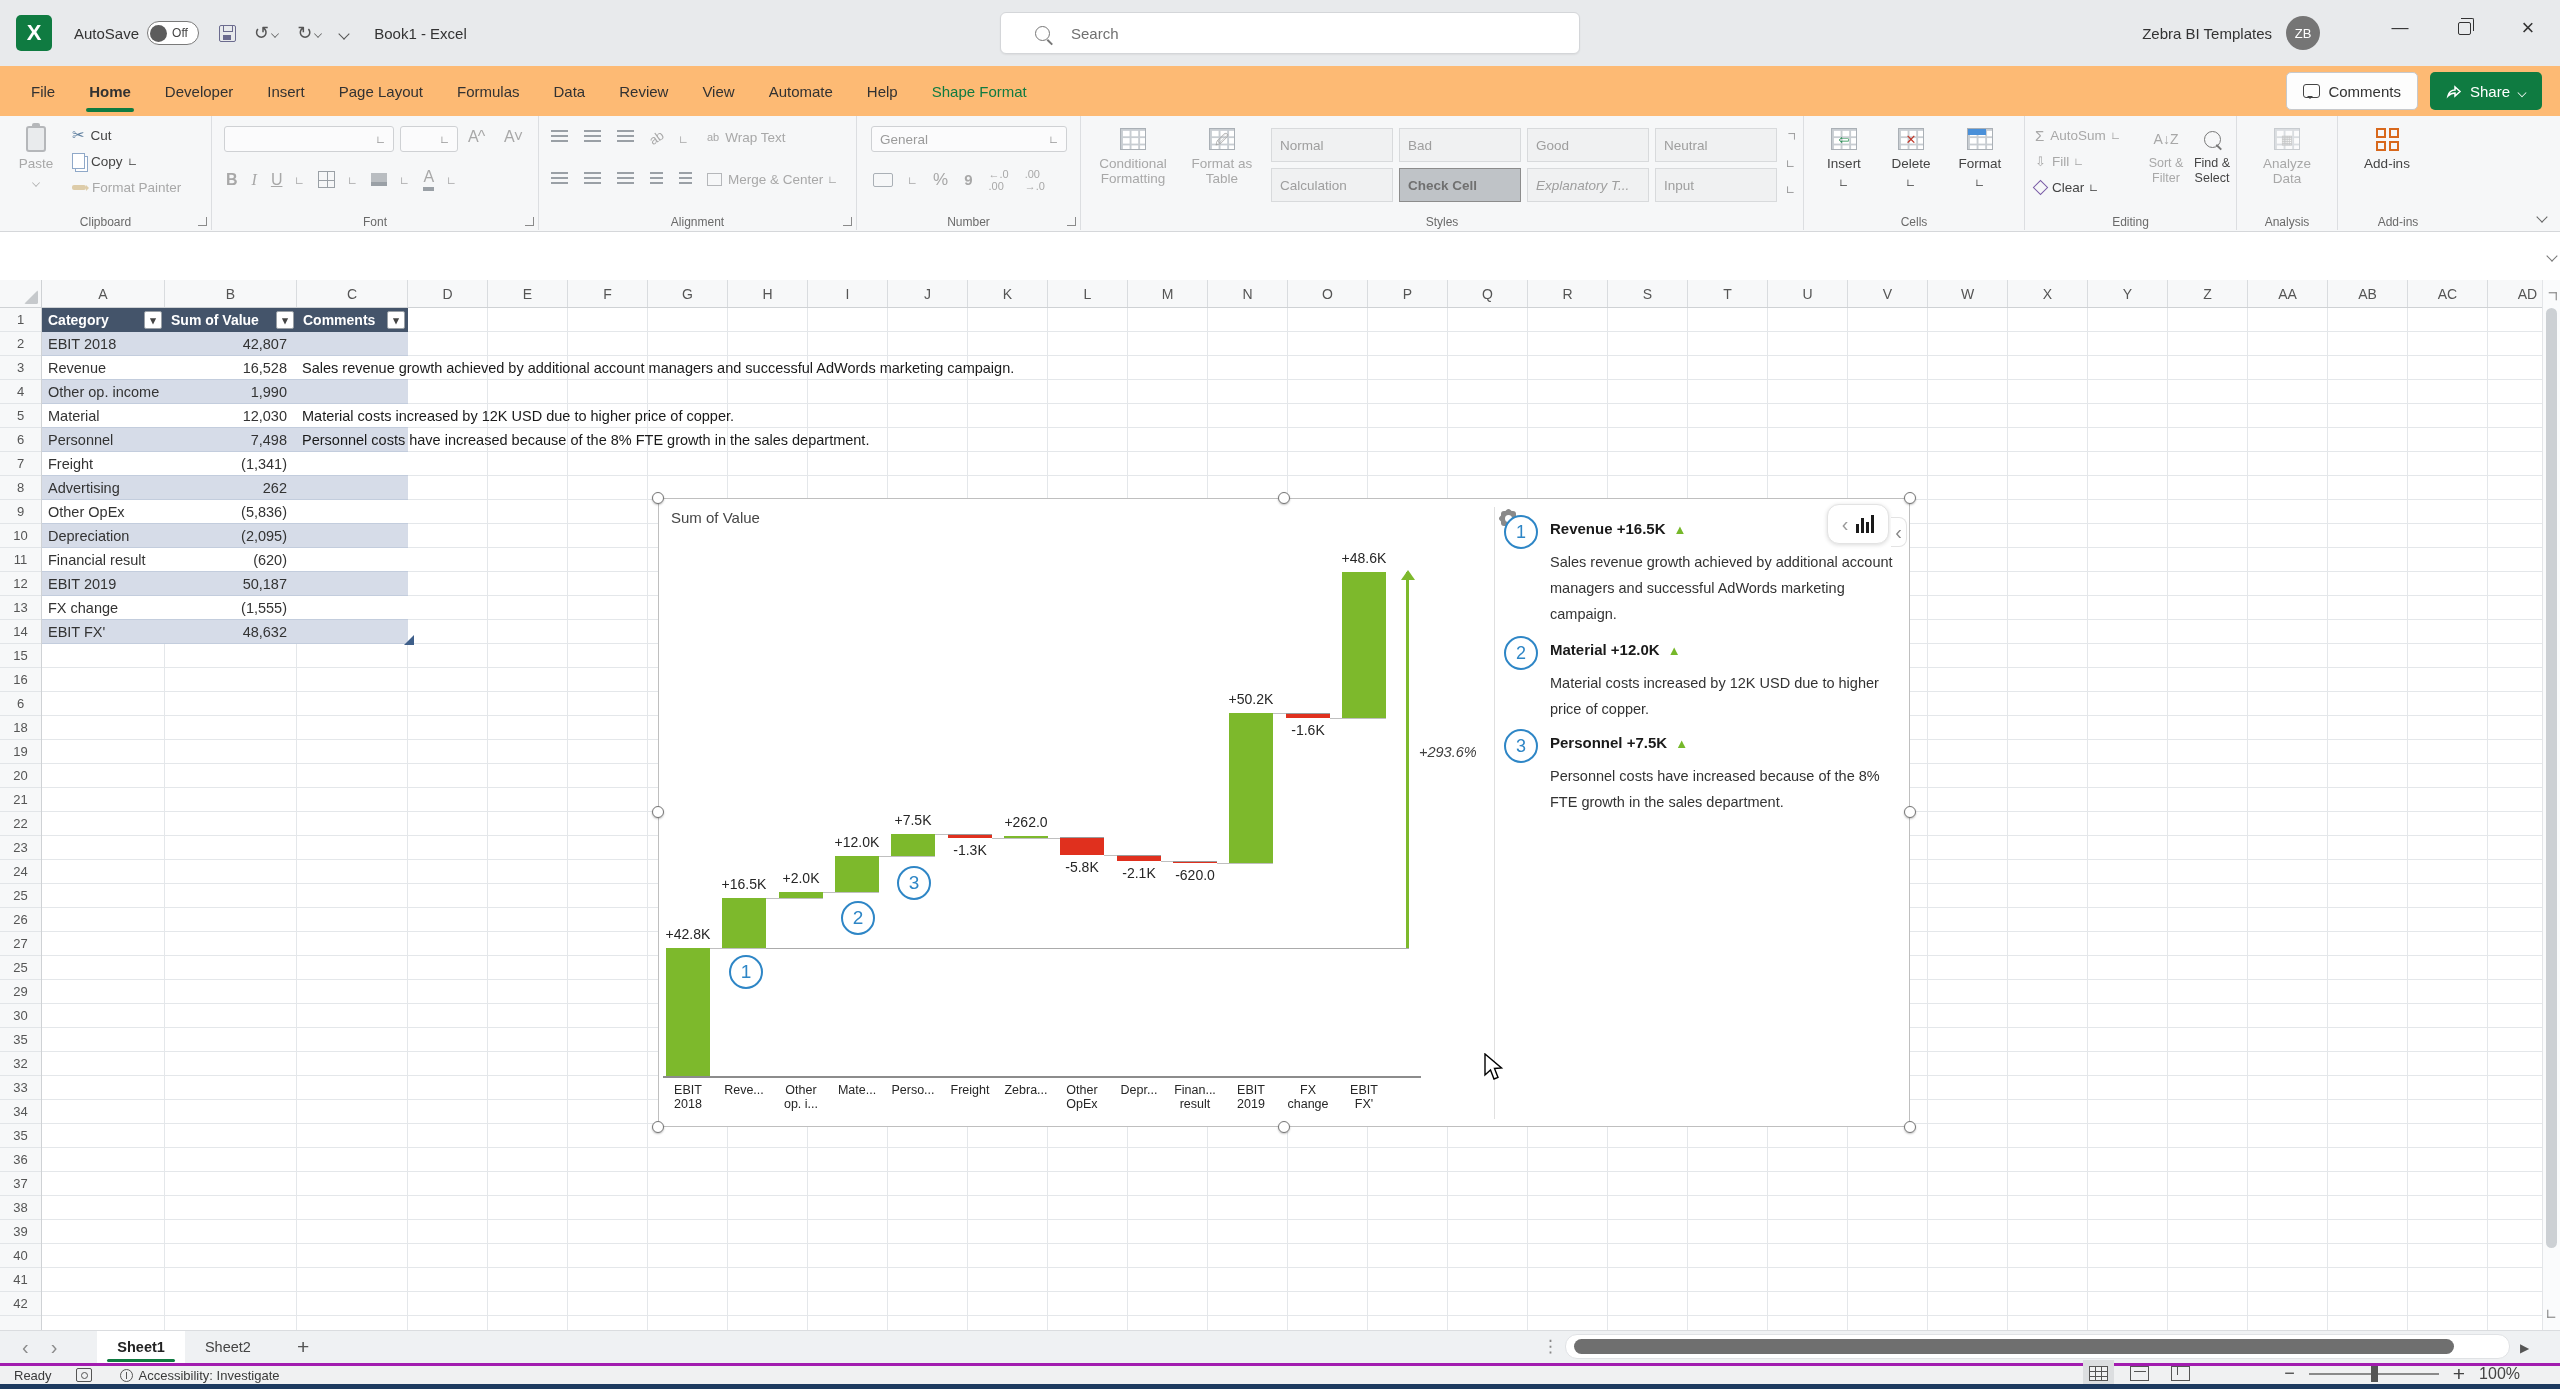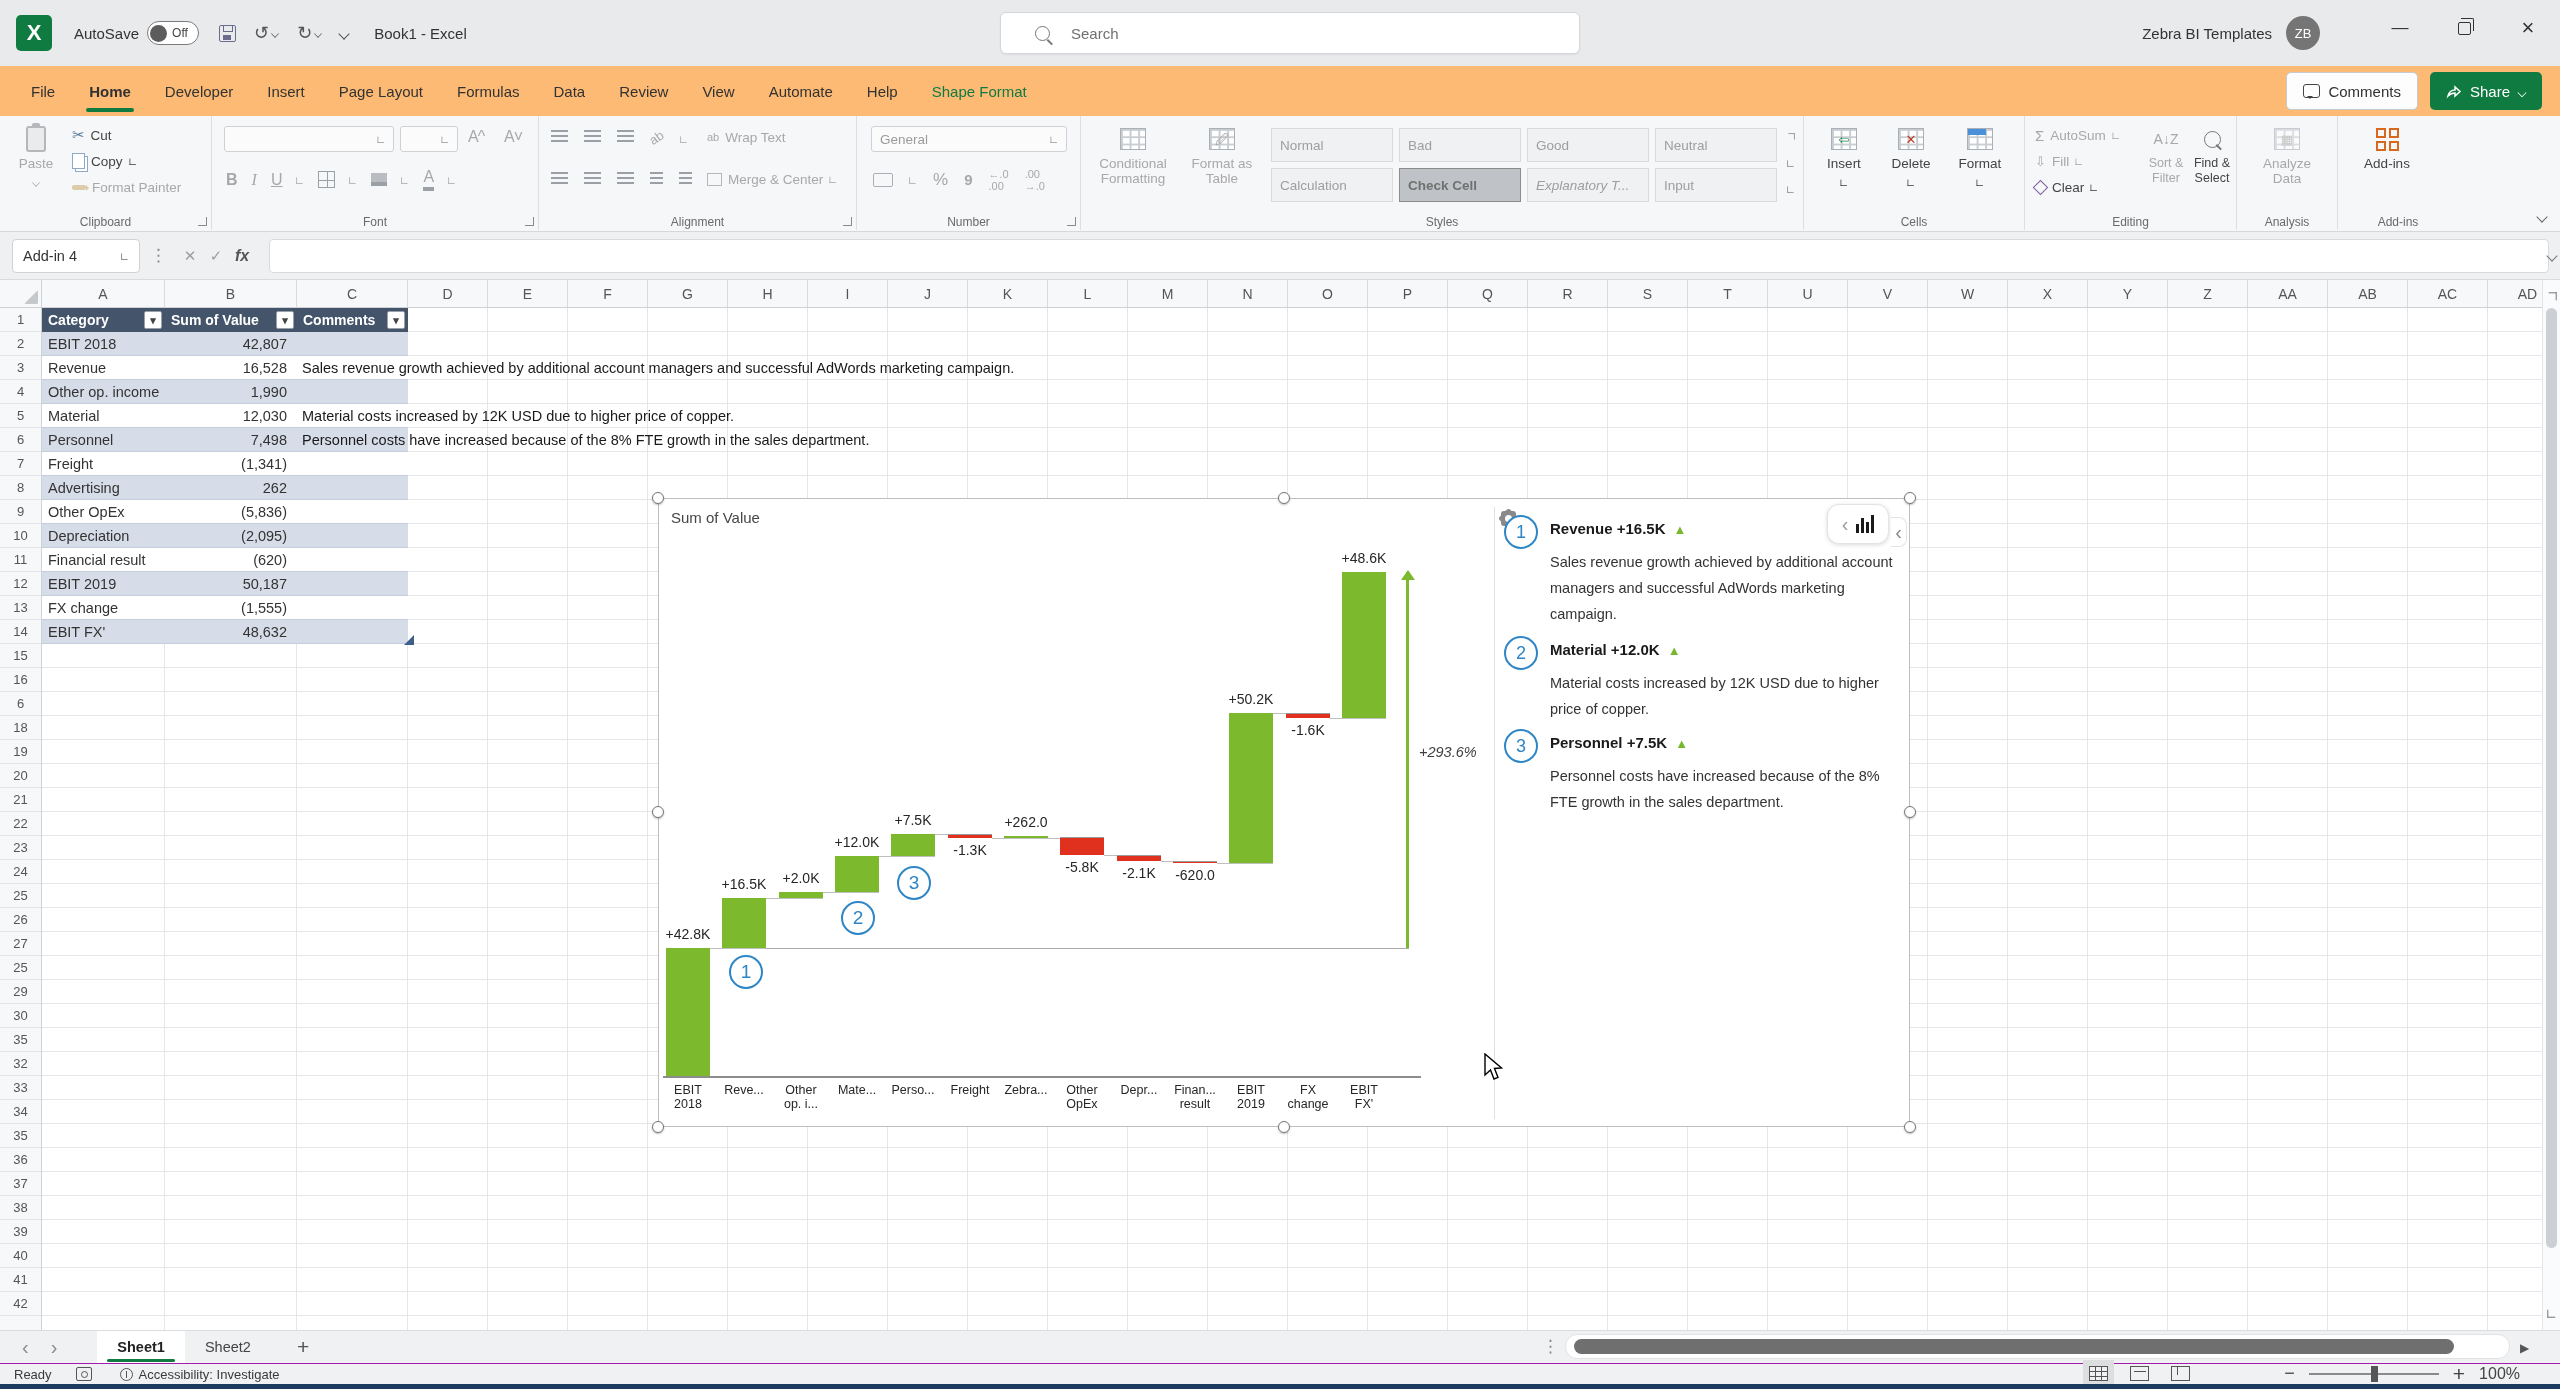--- a/index.html
+++ b/index.html
@@ -209,21 +209,21 @@
   #sheettabs{display:flex;margin-left:40px;height:33px;align-items:stretch;}
   .stab{padding:0 20px;display:flex;align-items:center;position:relative;color:#444;}
   .stab.active{background:#fff;font-weight:bold;color:#222;}
   .stab.active::after{content:"";position:absolute;left:10px;right:10px;bottom:2px;height:3px;background:#0f7b41;border-radius:2px;}
   .newsheet{margin-left:26px;display:flex;align-items:center;color:#555;}
   #hscroll{position:absolute;left:1565px;top:1334px;width:945px;height:25px;background:#fff;border:1px solid #e0e2e5;border-radius:12px;}
   #hthumb{position:absolute;left:8px;top:4px;width:880px;height:15px;background:#6f6f6f;border-radius:8px;}
   #hsarrow{position:absolute;left:2520px;top:1338px;}
   #splitdots{position:absolute;left:1542px;top:1336px;}
   #statusbar{position:absolute;left:0;top:1363px;width:2560px;height:21px;background:#f0f1f2;
-    border-top:1px solid #a21caf;display:flex;align-items:center;font-size:13px;color:#3a3a3a;}
+    border-top:3px solid #a21caf;display:flex;align-items:center;font-size:13px;color:#3a3a3a;}
   .macroic{width:16px;height:14px;border:1.4px solid #555;border-radius:2px;position:relative;margin:0 10px 0 24px;}
   .macroic::after{content:"";position:absolute;left:4px;top:3px;width:5px;height:5px;border-radius:50%;border:1.4px solid #555;}
   .accic{width:13px;height:13px;border:1.4px solid #555;border-radius:50%;position:relative;margin:0 6px 0 18px;}
   .accic::after{content:"";position:absolute;left:5px;top:2px;width:1.6px;height:7px;background:#555;transform:rotate(0);}
   #viewicons{position:absolute;right:370px;top:1363px;height:21px;display:flex;align-items:center;gap:22px;}
   .vic{width:19px;height:15px;border:1.4px solid #555;}
   .vic.grid{background:linear-gradient(#555 1px,transparent 1px) 0 4px/19px 5px,linear-gradient(90deg,#555 1px,transparent 1px) 5px 0/6px 15px;}
   .vic.active{outline:6px solid #dcdee0;}
   .vic.pl{background:linear-gradient(#555 1px,transparent 1px) 3px 4px/12px 4px no-repeat;}
   .vic.pb{background:linear-gradient(90deg,transparent 5px,#555 5px 6px,transparent 6px) 0 0/19px 8px no-repeat;}
@@ -533,31 +533,20 @@
           </span>
         </span>
         <span>Add-ins</span>
       </div>
       <span class="glabel">Add-ins</span>
     </div>
 
     <span id="ribcollapse" class="gl-chevD"></span>
   </div>
 
-  <div id="fbar">
-    <div id="namebox">
-      <span>Add-in 4</span>
-      <span class="gl-chevD chevs" style="color:#777;"></span>
-    </div>
-    <span class="fdiv gl-dots3"></span>
-    <span class="fbtn gl-xs"></span>
-    <span class="fbtn gl-chk"></span>
-    <span class="fbtn fx">fx</span>
-    <div id="finput"></div>
-  </div>
   <span id="fbexpand" class="gl-chevD"></span>
 
   <div id="corner"></div>
   <div id="colheads">
 
   <div class="ch">A</div>
       <div class="ch">B</div>
       <div class="ch">C</div>
       <div class="ch">D</div>
       <div class="ch">E</div>

